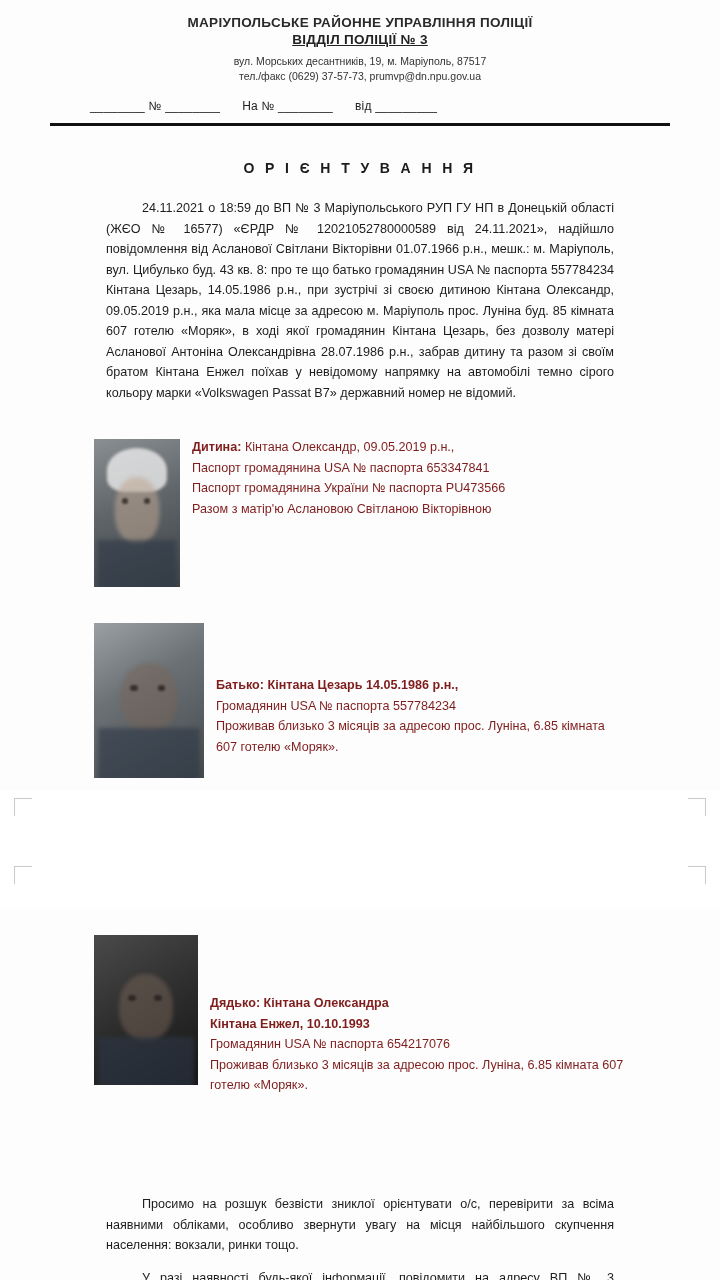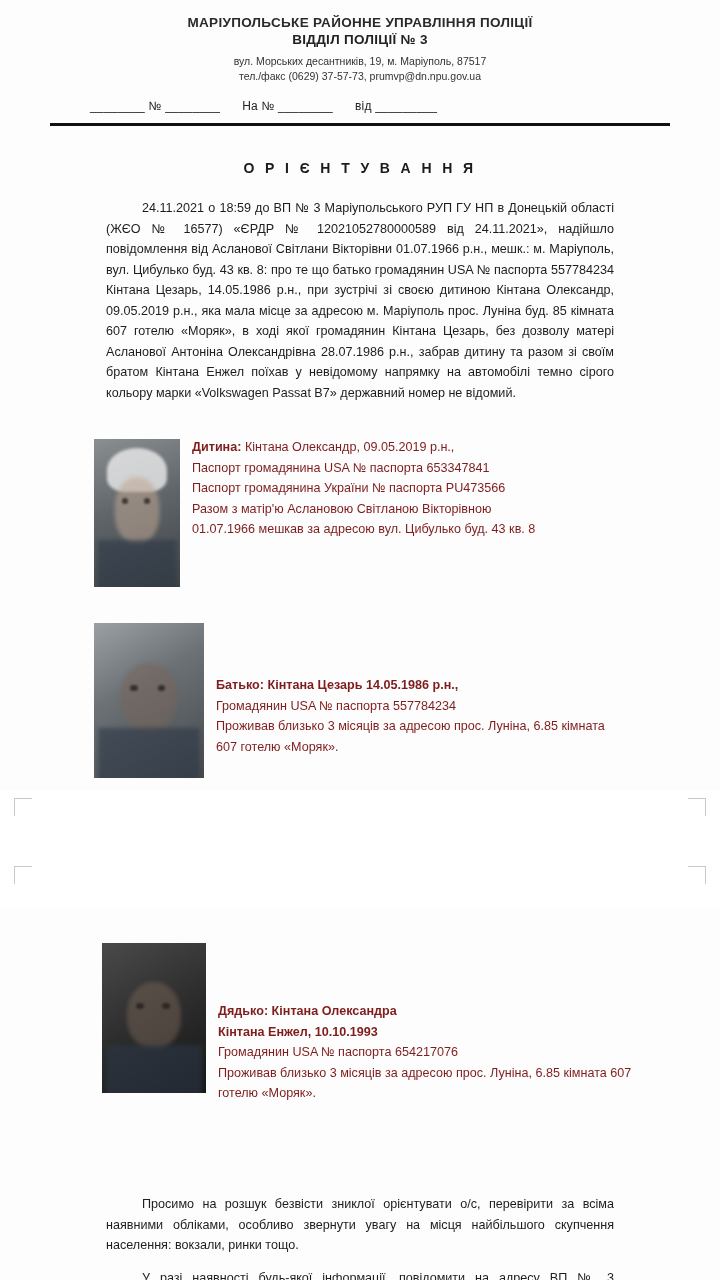--- a/index.html
+++ b/index.html
@@ -38,20 +38,21 @@
     overflow: hidden;
     line-height: 14px;
   }
   .lh-line2 {
     font-size: 13.5px;
     font-weight: bold;
     letter-spacing: 0.3px;
     color: #222;
     margin: 3px 0 0 0;
     line-height: 16px;
+    text-decoration: underline;
   }
   .lh-addr {
     font-size: 10.5px;
     color: #333;
     margin: 6px 0 0 0;
     line-height: 14px;
   }
   .lh-phone {
     font-size: 10.5px;
     color: #333;
@@ -242,21 +243,20 @@
         <div class="face-eye l"></div>
         <div class="face-eye r"></div>
         <div class="face face-body"></div>
       </div>
       <div class="info-block">
         <span class="lbl">Дитина:</span>
         <span>Кінтана Олександр, 09.05.2019 р.н.,</span><br>
         <span>Паспорт громадянина USA № паспорта 653347841</span><br>
         <span>Паспорт громадянина України № паспорта PU473566</span><br>
         <span>Разом з матір'ю Аслановою Світланою Вікторівною</span><br>
-        <span>01.07.1966 мешкав за адресою вул. Цибулько буд. 43 кв. 8</span>
       </div>
       <div class="clear"></div>
     </div>
 
     <div class="block-gap-1"></div>
 
     <div>
       <div class="photo photo-father">
         <div class="face face-head dark"></div>
         <div class="face-eye l"></div>
@@ -273,21 +273,21 @@
     </div>
   </div>
 
   <div class="scan-break" style="top:790px;height:118px;">
     <div class="corner tl" style="left:14px; top:8px;"></div>
     <div class="corner tr" style="right:14px; top:8px;"></div>
     <div class="corner tl" style="left:14px; top:76px;"></div>
     <div class="corner tr" style="right:14px; top:76px;"></div>
   </div>
 
-  <div class="body-wrap" style="position:absolute; top:935px; left:94px; margin:8px;">
+  <div class="body-wrap" style="position:absolute; top:935px; left:94px; margin:0;">
     <div>
       <div class="photo photo-uncle">
         <div class="face face-head dark"></div>
         <div class="face-eye l"></div>
         <div class="face-eye r"></div>
         <div class="face face-body"></div>
       </div>
       <div class="info-block" style="padding-top:58px;">
         <span class="lbl">Дядько:</span>
         <span class="lbl">Кінтана Олександра</span><br>

